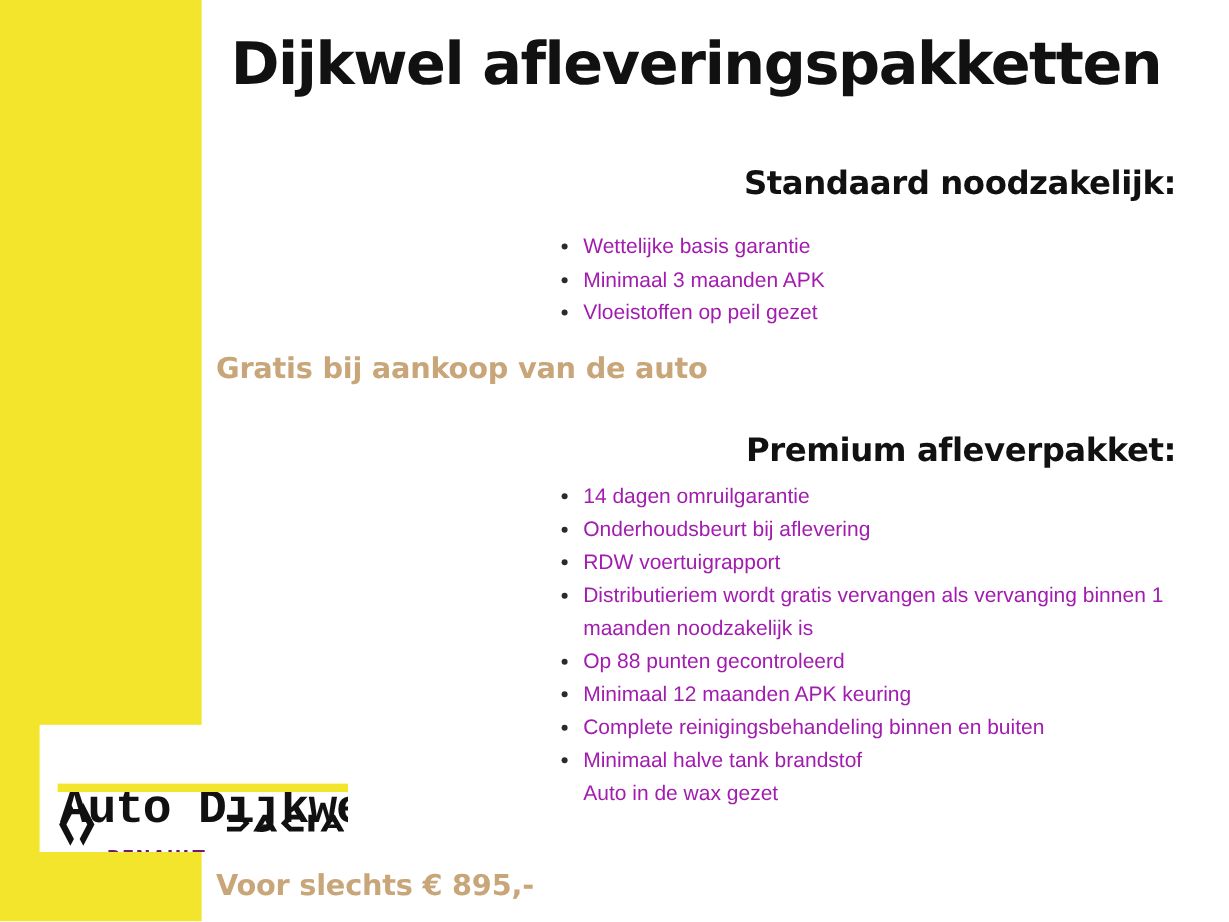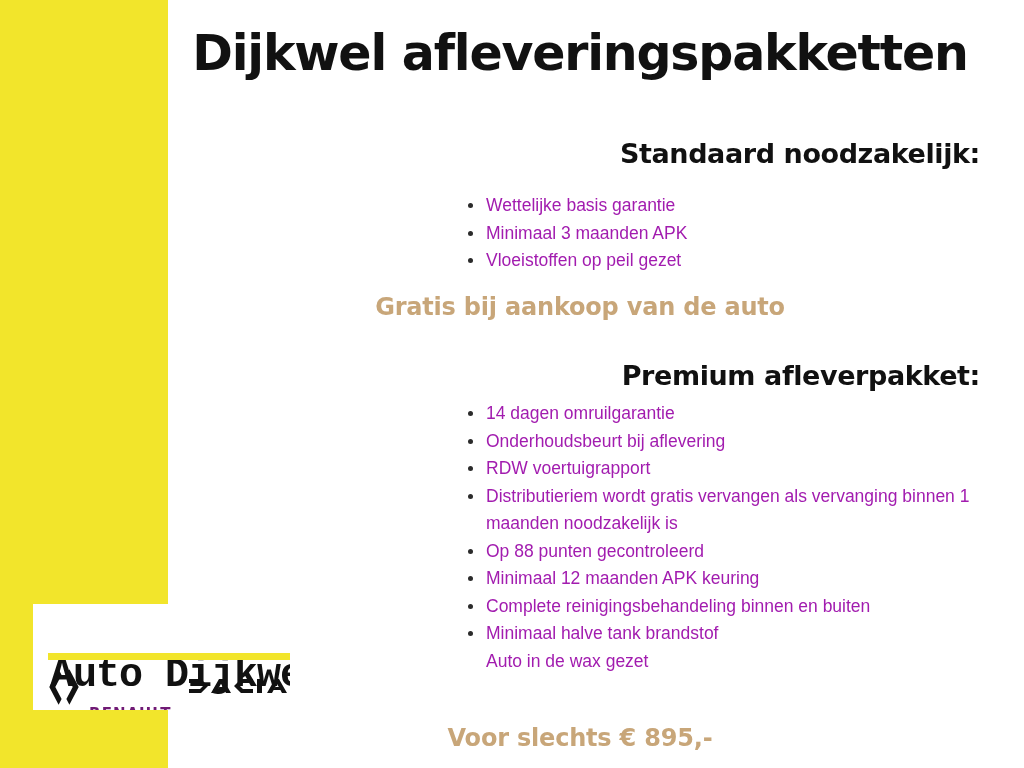--- a/index.html
+++ b/index.html
@@ -59,21 +59,21 @@
     letter-spacing: -0.4px;
     color: #111111;
   }
   .head-standaard { top: 138px; }
   .head-premium  { top: 360px; }
 
   .accent-line {
     position: absolute;
     right: 0;
     width: 800px;
-    text-align: center;
+    text-align: left;
     font-family: "DejaVu Sans", sans-serif;
     font-weight: bold;
     font-size: 24px;
     letter-spacing: -0.2px;
     color: #C8A679;
   }
   .accent-gratis { top: 293px; }
   .accent-price  { top: 724px; }
 
   ul.bullets {

